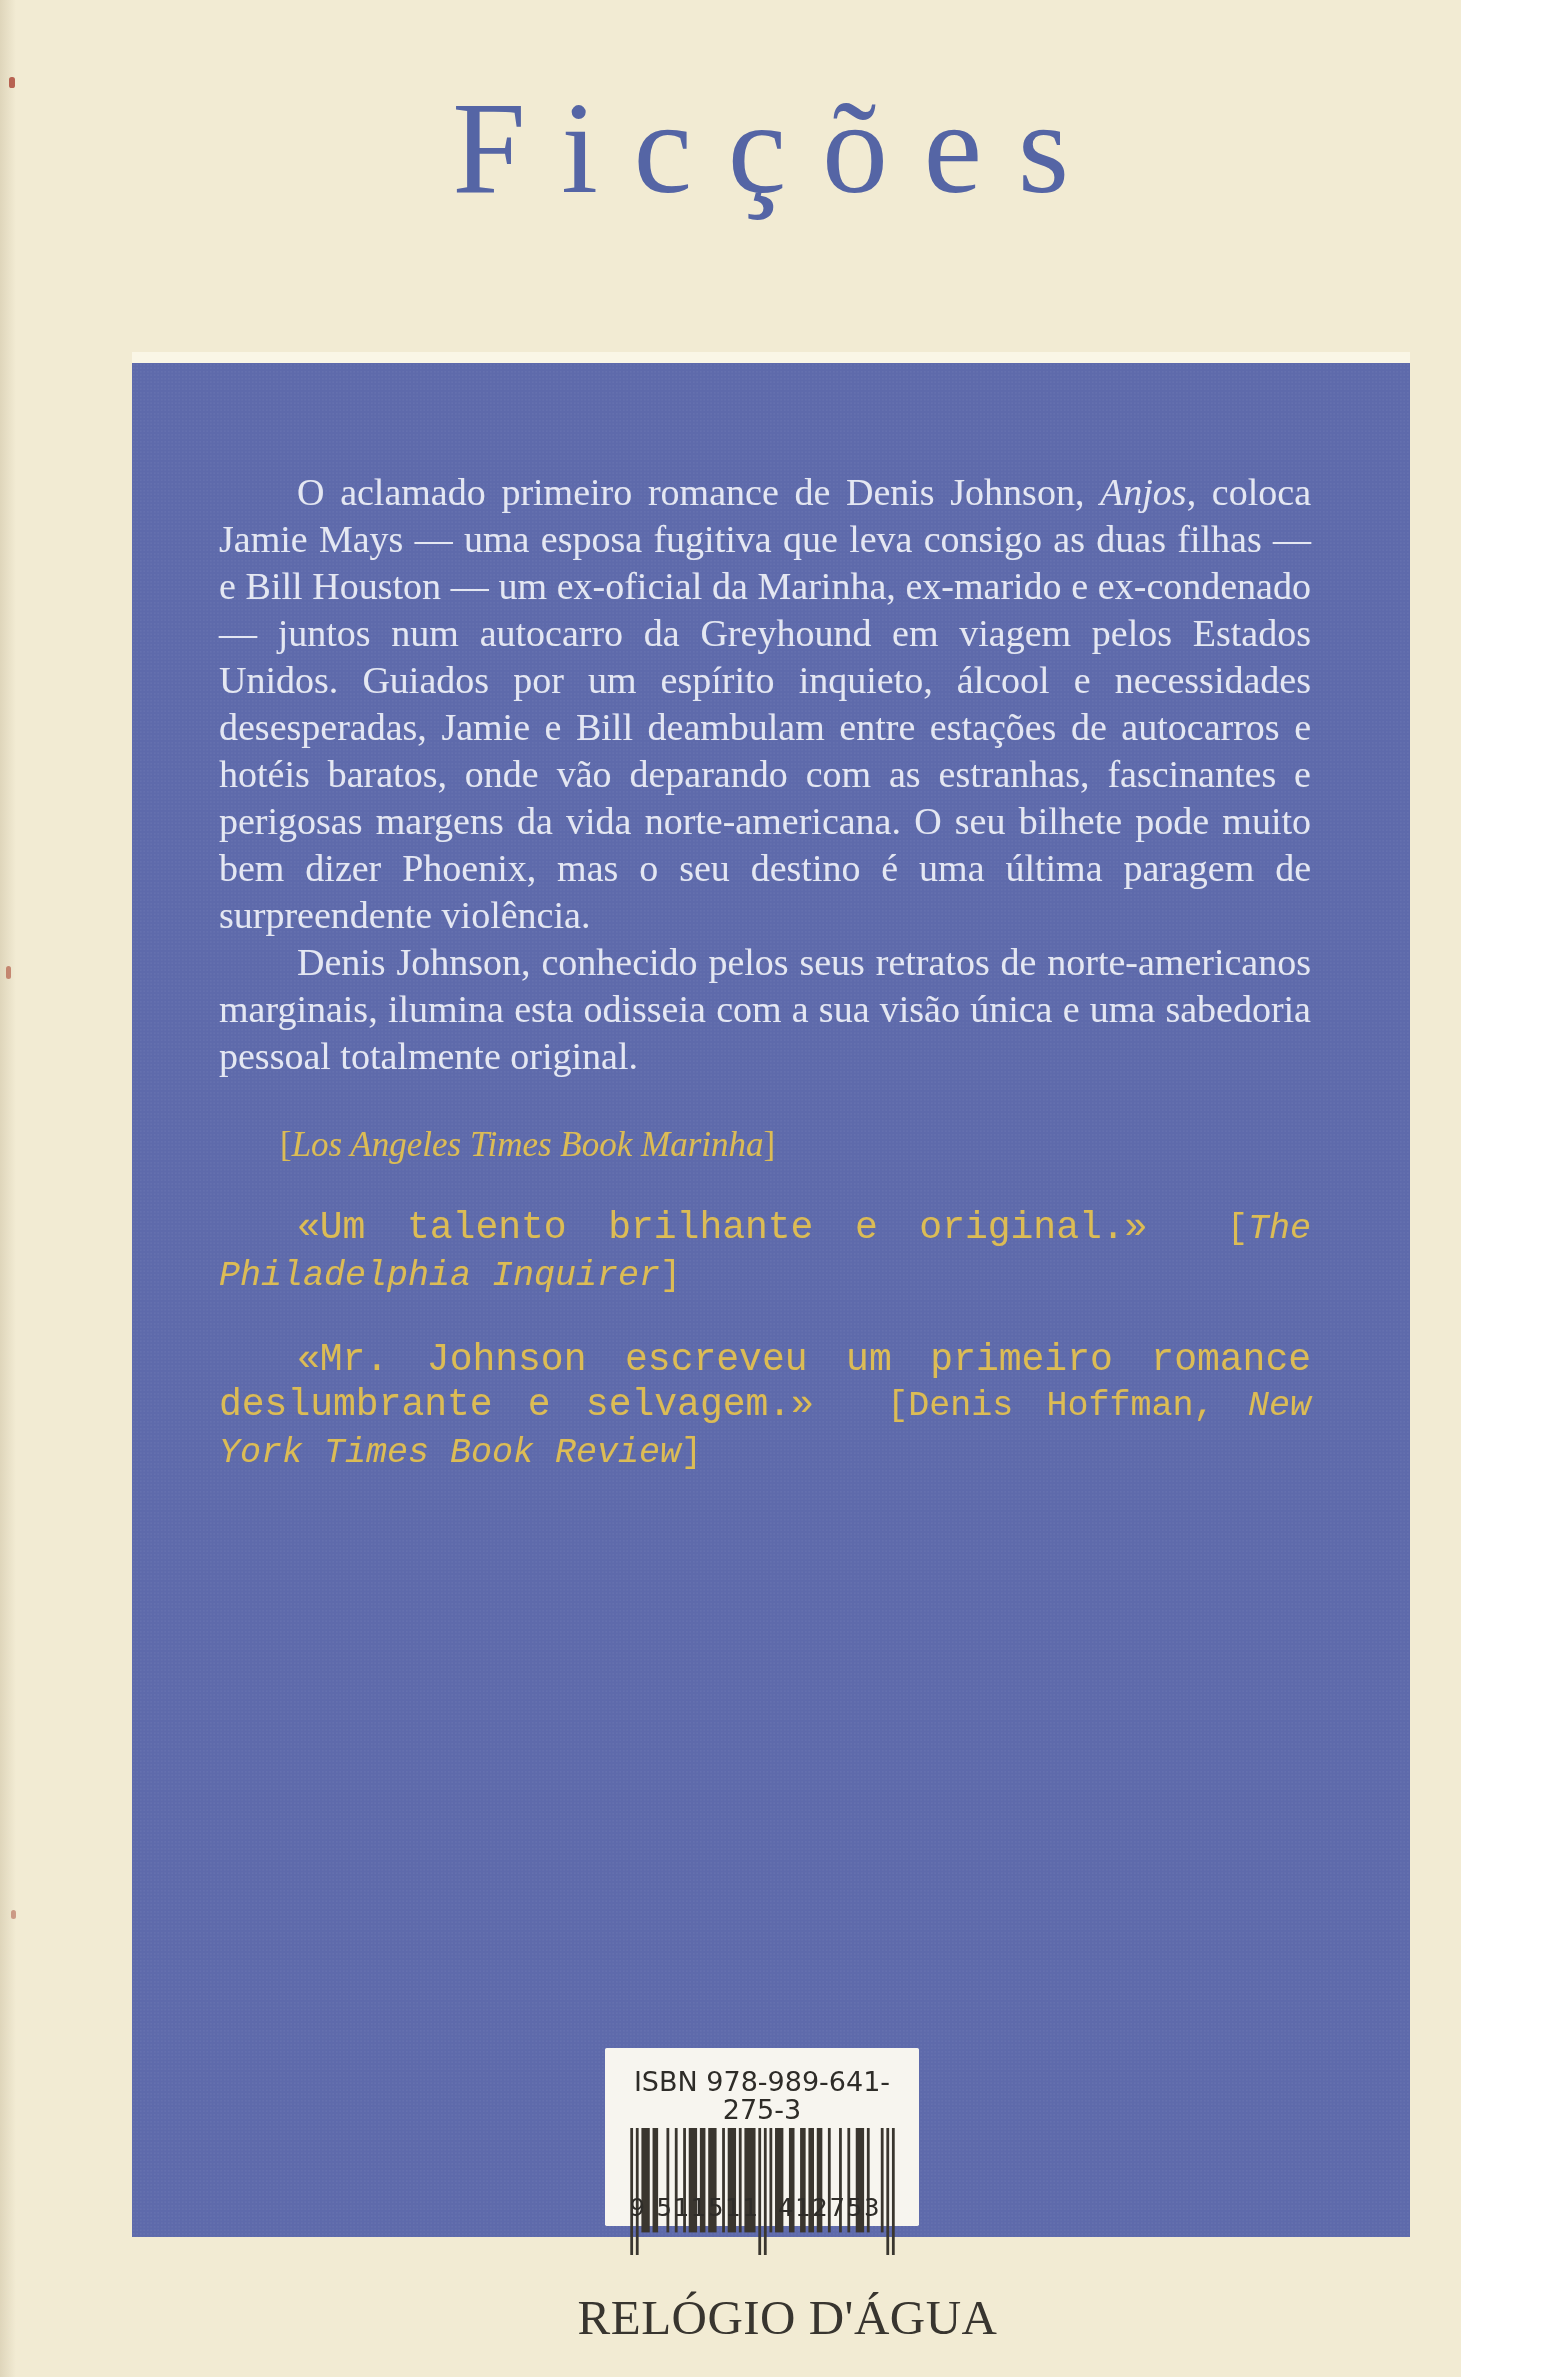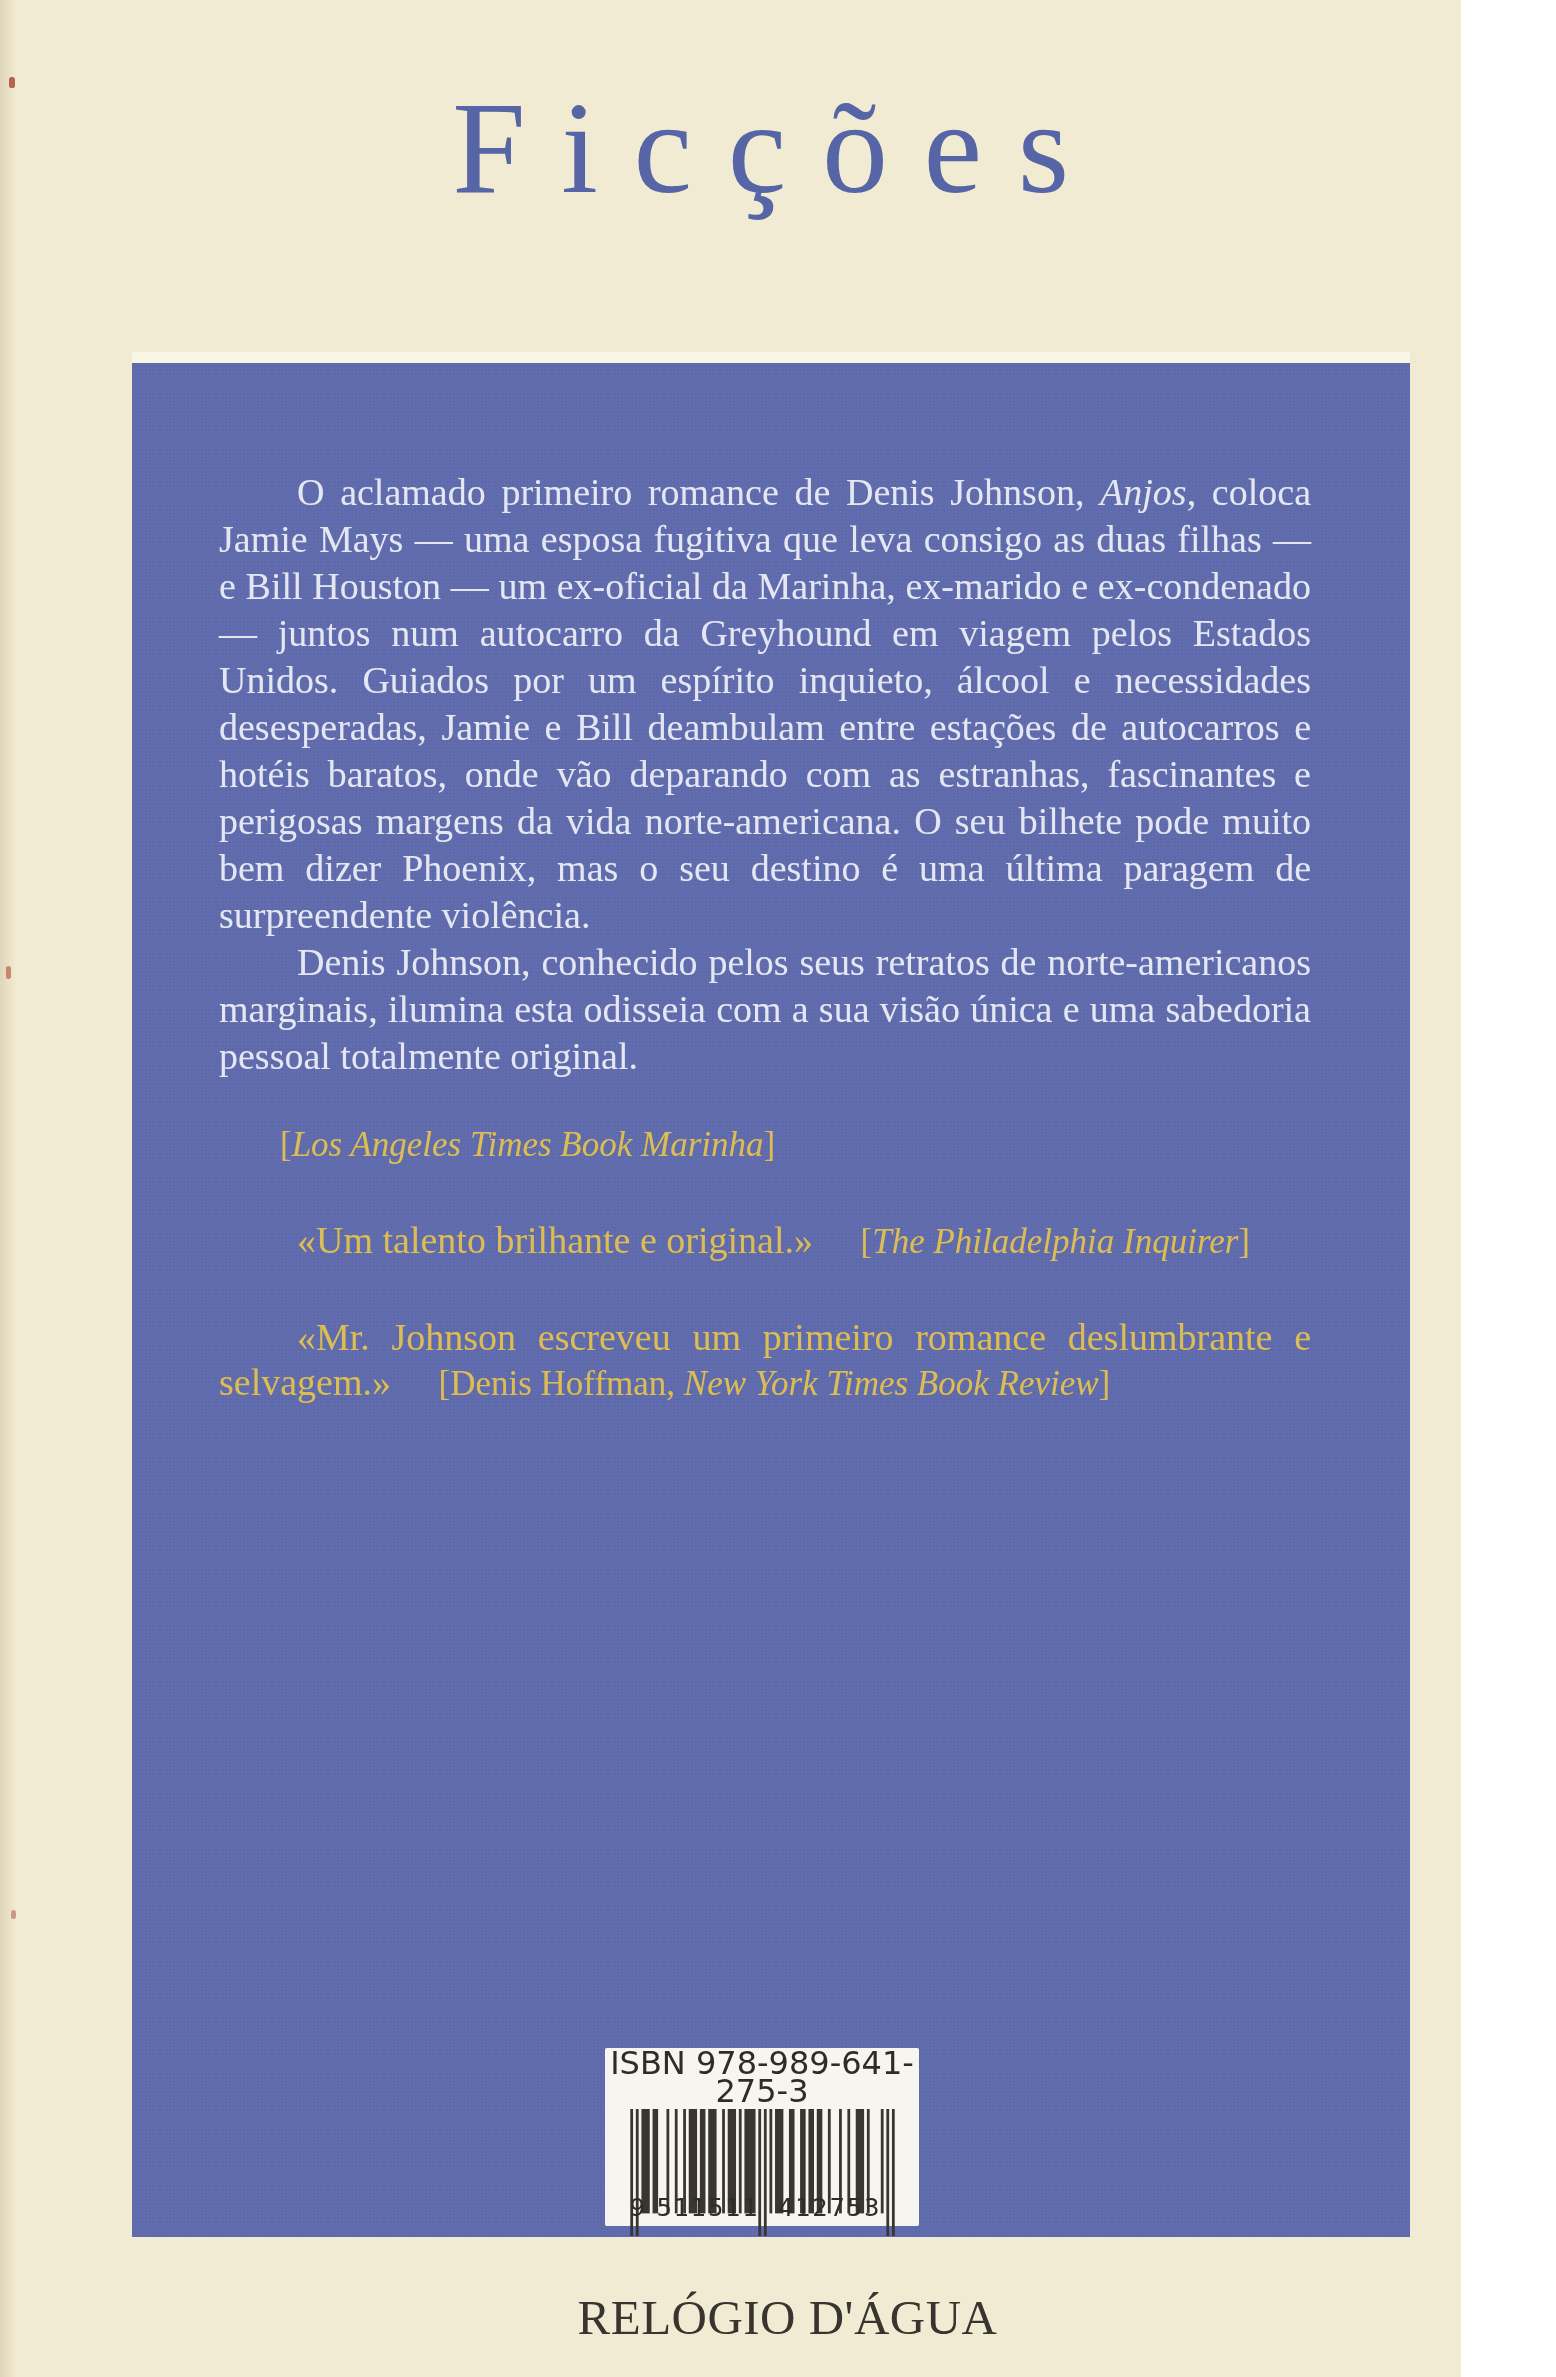--- a/index.html
+++ b/index.html
@@ -67,37 +67,37 @@
   .quotes { margin-top: 42px; }
   .quote {
     color: var(--quote-text, #dcbc55);
     font-size: 38px;
     line-height: 45px;
     text-align: justify;
     text-indent: 78px;
     margin: 0 0 0 0;
     text-shadow: 0 0 0.9px rgba(220,188,85,0.25);
   }
-  .quote + .quote { margin-top: 51px; }
+  .quote + .quote { margin-top: 38px; font-family: Liberation Mono, monospace; }
   .qsource { font-size: 35px; }
   .qsource-block { display: block; text-indent: 0; padding-left: 61px; }
   .qsource-inline { margin-left: 38px; }
 
   .barcode {
     position: absolute;
     left: 473px; top: 1685px;
     width: 314px; height: 178px;
     background: var(--barcode-bg, #f7f5ef);
     border-radius: 1.7px;
   }
   .isbn-label {
-    margin-top: 1px;
+    margin-top: 20px;
     text-align: center;
     font-family: "DejaVu Sans", "Liberation Sans", sans-serif;
-    font-size: 32px;
+    font-size: 27px;
     line-height: 28px;
     color: #2e2c28;
   }
   .bars { display: block; margin: 3.5px auto 0; }
   .bars rect { fill: var(--barcode-bars, #3a362f); }
   .bdigits {
     position: absolute;
     left: 24.4px; bottom: 5.2px; width: 265px;
     display: grid;
     grid-template-columns: 22.7px 112px 131px;

